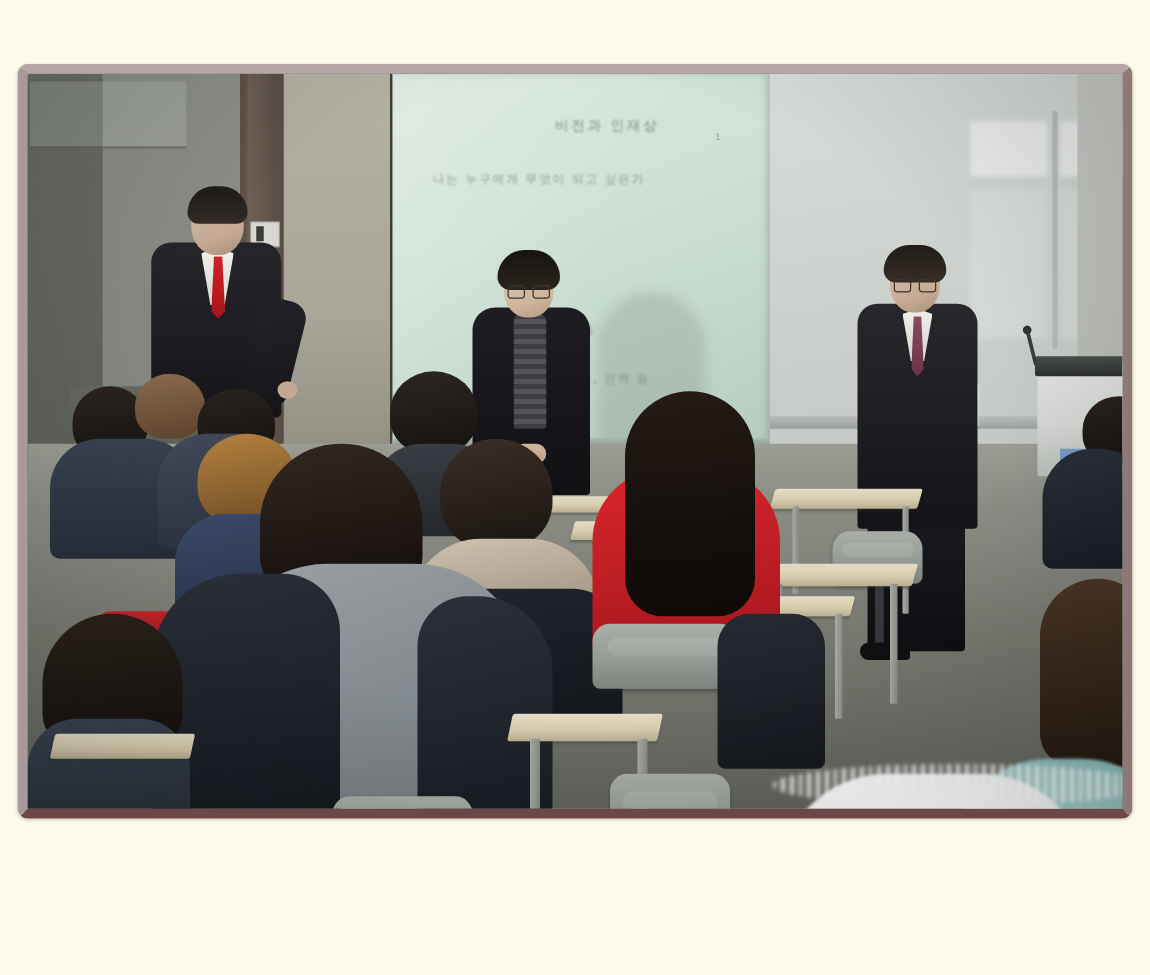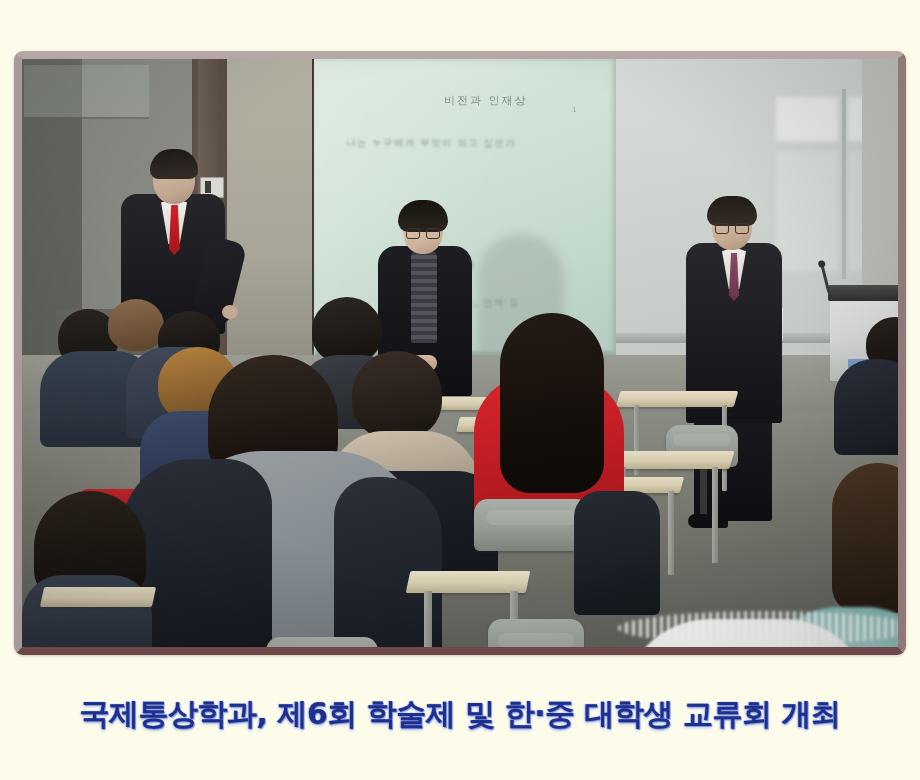--- a/index.html
+++ b/index.html
@@ -705,15 +705,14 @@
       <div class="chairback" style="left:466px;top:560px;width:96px;height:62px;"></div>
 
       <div class="fur-teal"></div>
       <div class="fur-white"></div>
       <div class="fur-spikes"></div>
 
       <div class="vignette"></div>
     </div>
   </div>
 
-  <div class="caption">국제통상학과, 제6회 학술제 및 한·중 대학생 교류회 개최</div>
 
 </div>
 
 </body></html>

